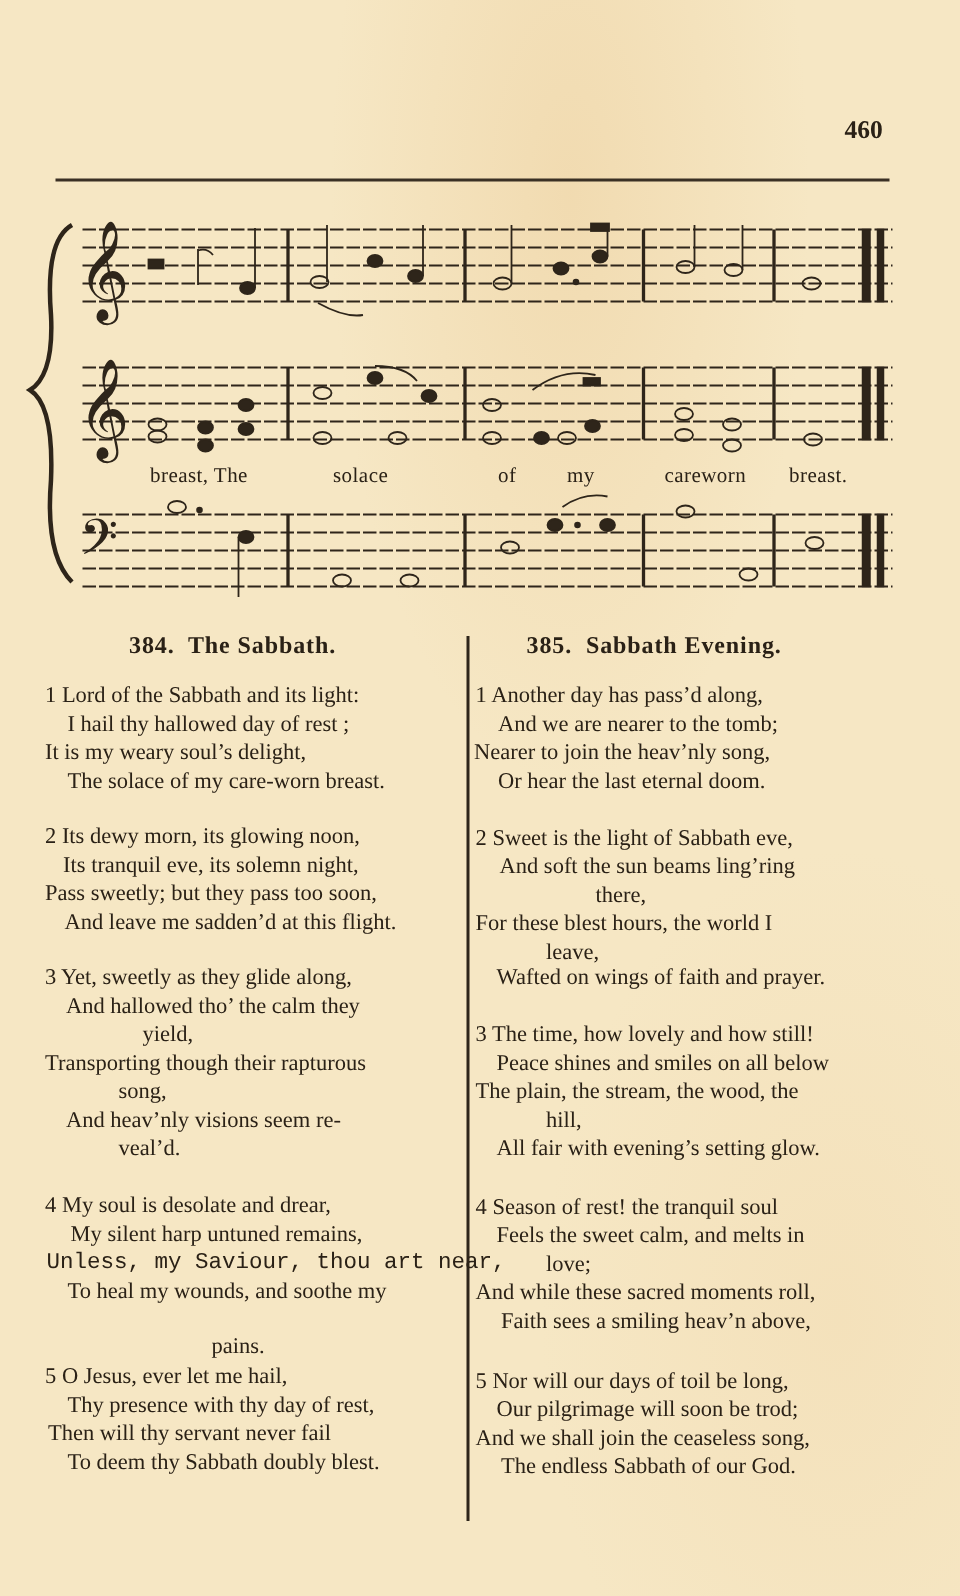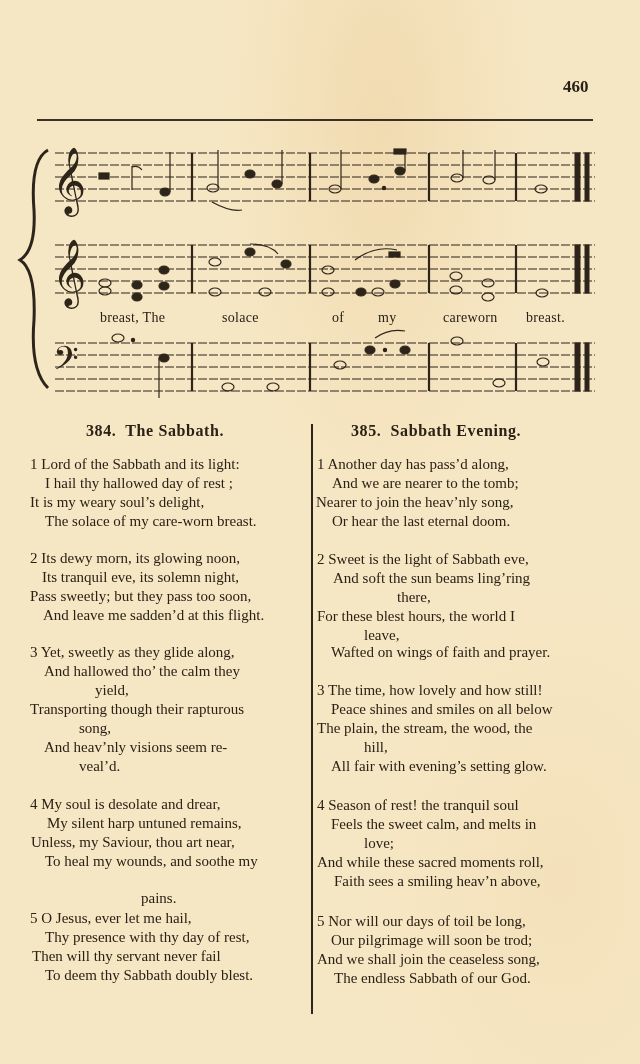--- a/index.html
+++ b/index.html
@@ -200,21 +200,21 @@
       <div class="verse-line" style="left: 43px; top: 606px;">And leave me sadden’d at this flight.</div>
       <div class="verse-line" style="left: 30px; top: 643px;">3 Yet, sweetly as they glide along,</div>
       <div class="verse-line" style="left: 44px; top: 662px;">And hallowed tho’ the calm they</div>
       <div class="verse-line" style="left: 95px; top: 681px;">yield,</div>
       <div class="verse-line" style="left: 30px; top: 700px;">Transporting though their rapturous</div>
       <div class="verse-line" style="left: 79px; top: 719px;">song,</div>
       <div class="verse-line" style="left: 44px; top: 738px;">And heav’nly visions seem re-</div>
       <div class="verse-line" style="left: 79px; top: 757px;">veal’d.</div>
       <div class="verse-line" style="left: 30px; top: 795px;">4 My soul is desolate and drear,</div>
       <div class="verse-line" style="left: 47px; top: 814px;">My silent harp untuned remains,</div>
-      <div class="verse-line" style="left: 31px; top: 833px;">Unless, my Saviour, thou art near,</div>
+      <div class="verse-line" style="left: 31px; top: 833px; font-family: Liberation Mono, monospace;">Unless, my Saviour, thou art near,</div>
       <div class="verse-line" style="left: 45px; top: 852px;">To heal my wounds, and soothe my</div>
       <div class="verse-line" style="left: 97px; top: 889px; margin-left: 44px;">pains.</div>
       <div class="verse-line" style="left: 30px; top: 909px;">5 O Jesus, ever let me hail,</div>
       <div class="verse-line" style="left: 45px; top: 928px;">Thy presence with thy day of rest,</div>
       <div class="verse-line" style="left: 32px; top: 947px;">Then  will thy servant never fail</div>
       <div class="verse-line" style="left: 45px; top: 966px;">To deem thy Sabbath doubly blest.</div>
     </div>
   <div id="hymn-1">
       <div class="verse-line" style="left: 317px; top: 455px;">1 Another day has pass’d along,</div>
       <div class="verse-line" style="left: 332px; top: 474px;">And we are nearer to the tomb;</div>

